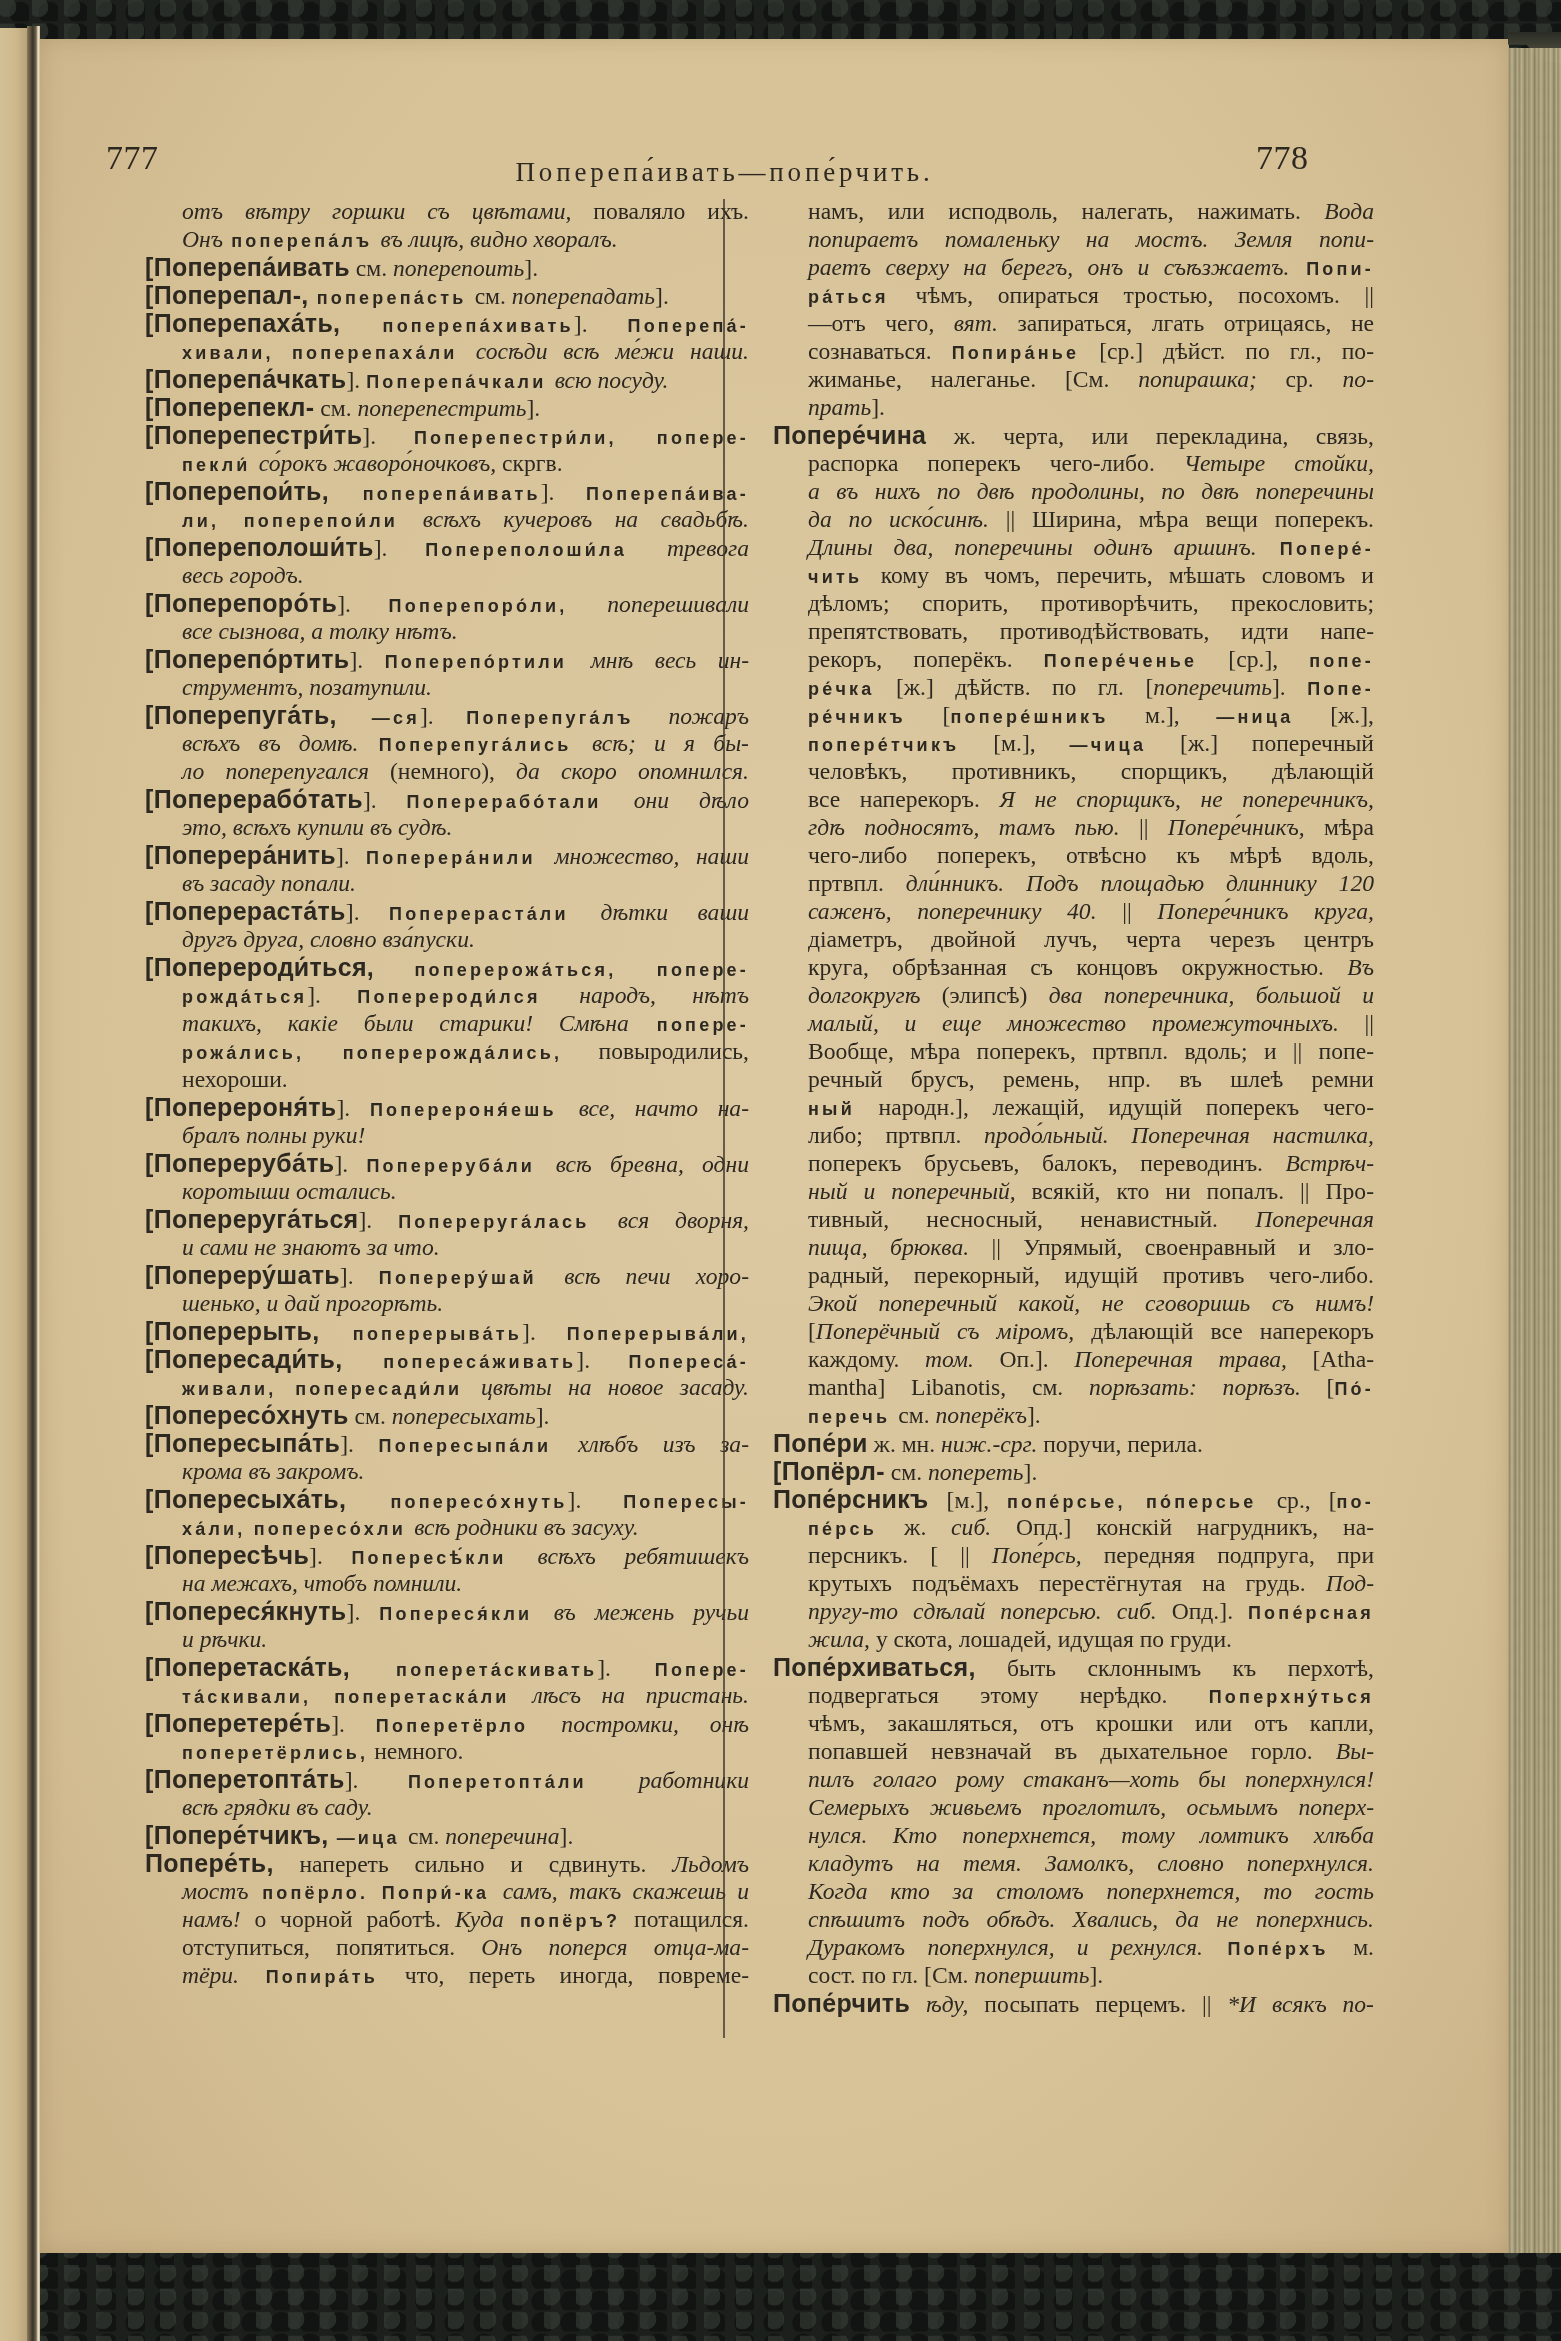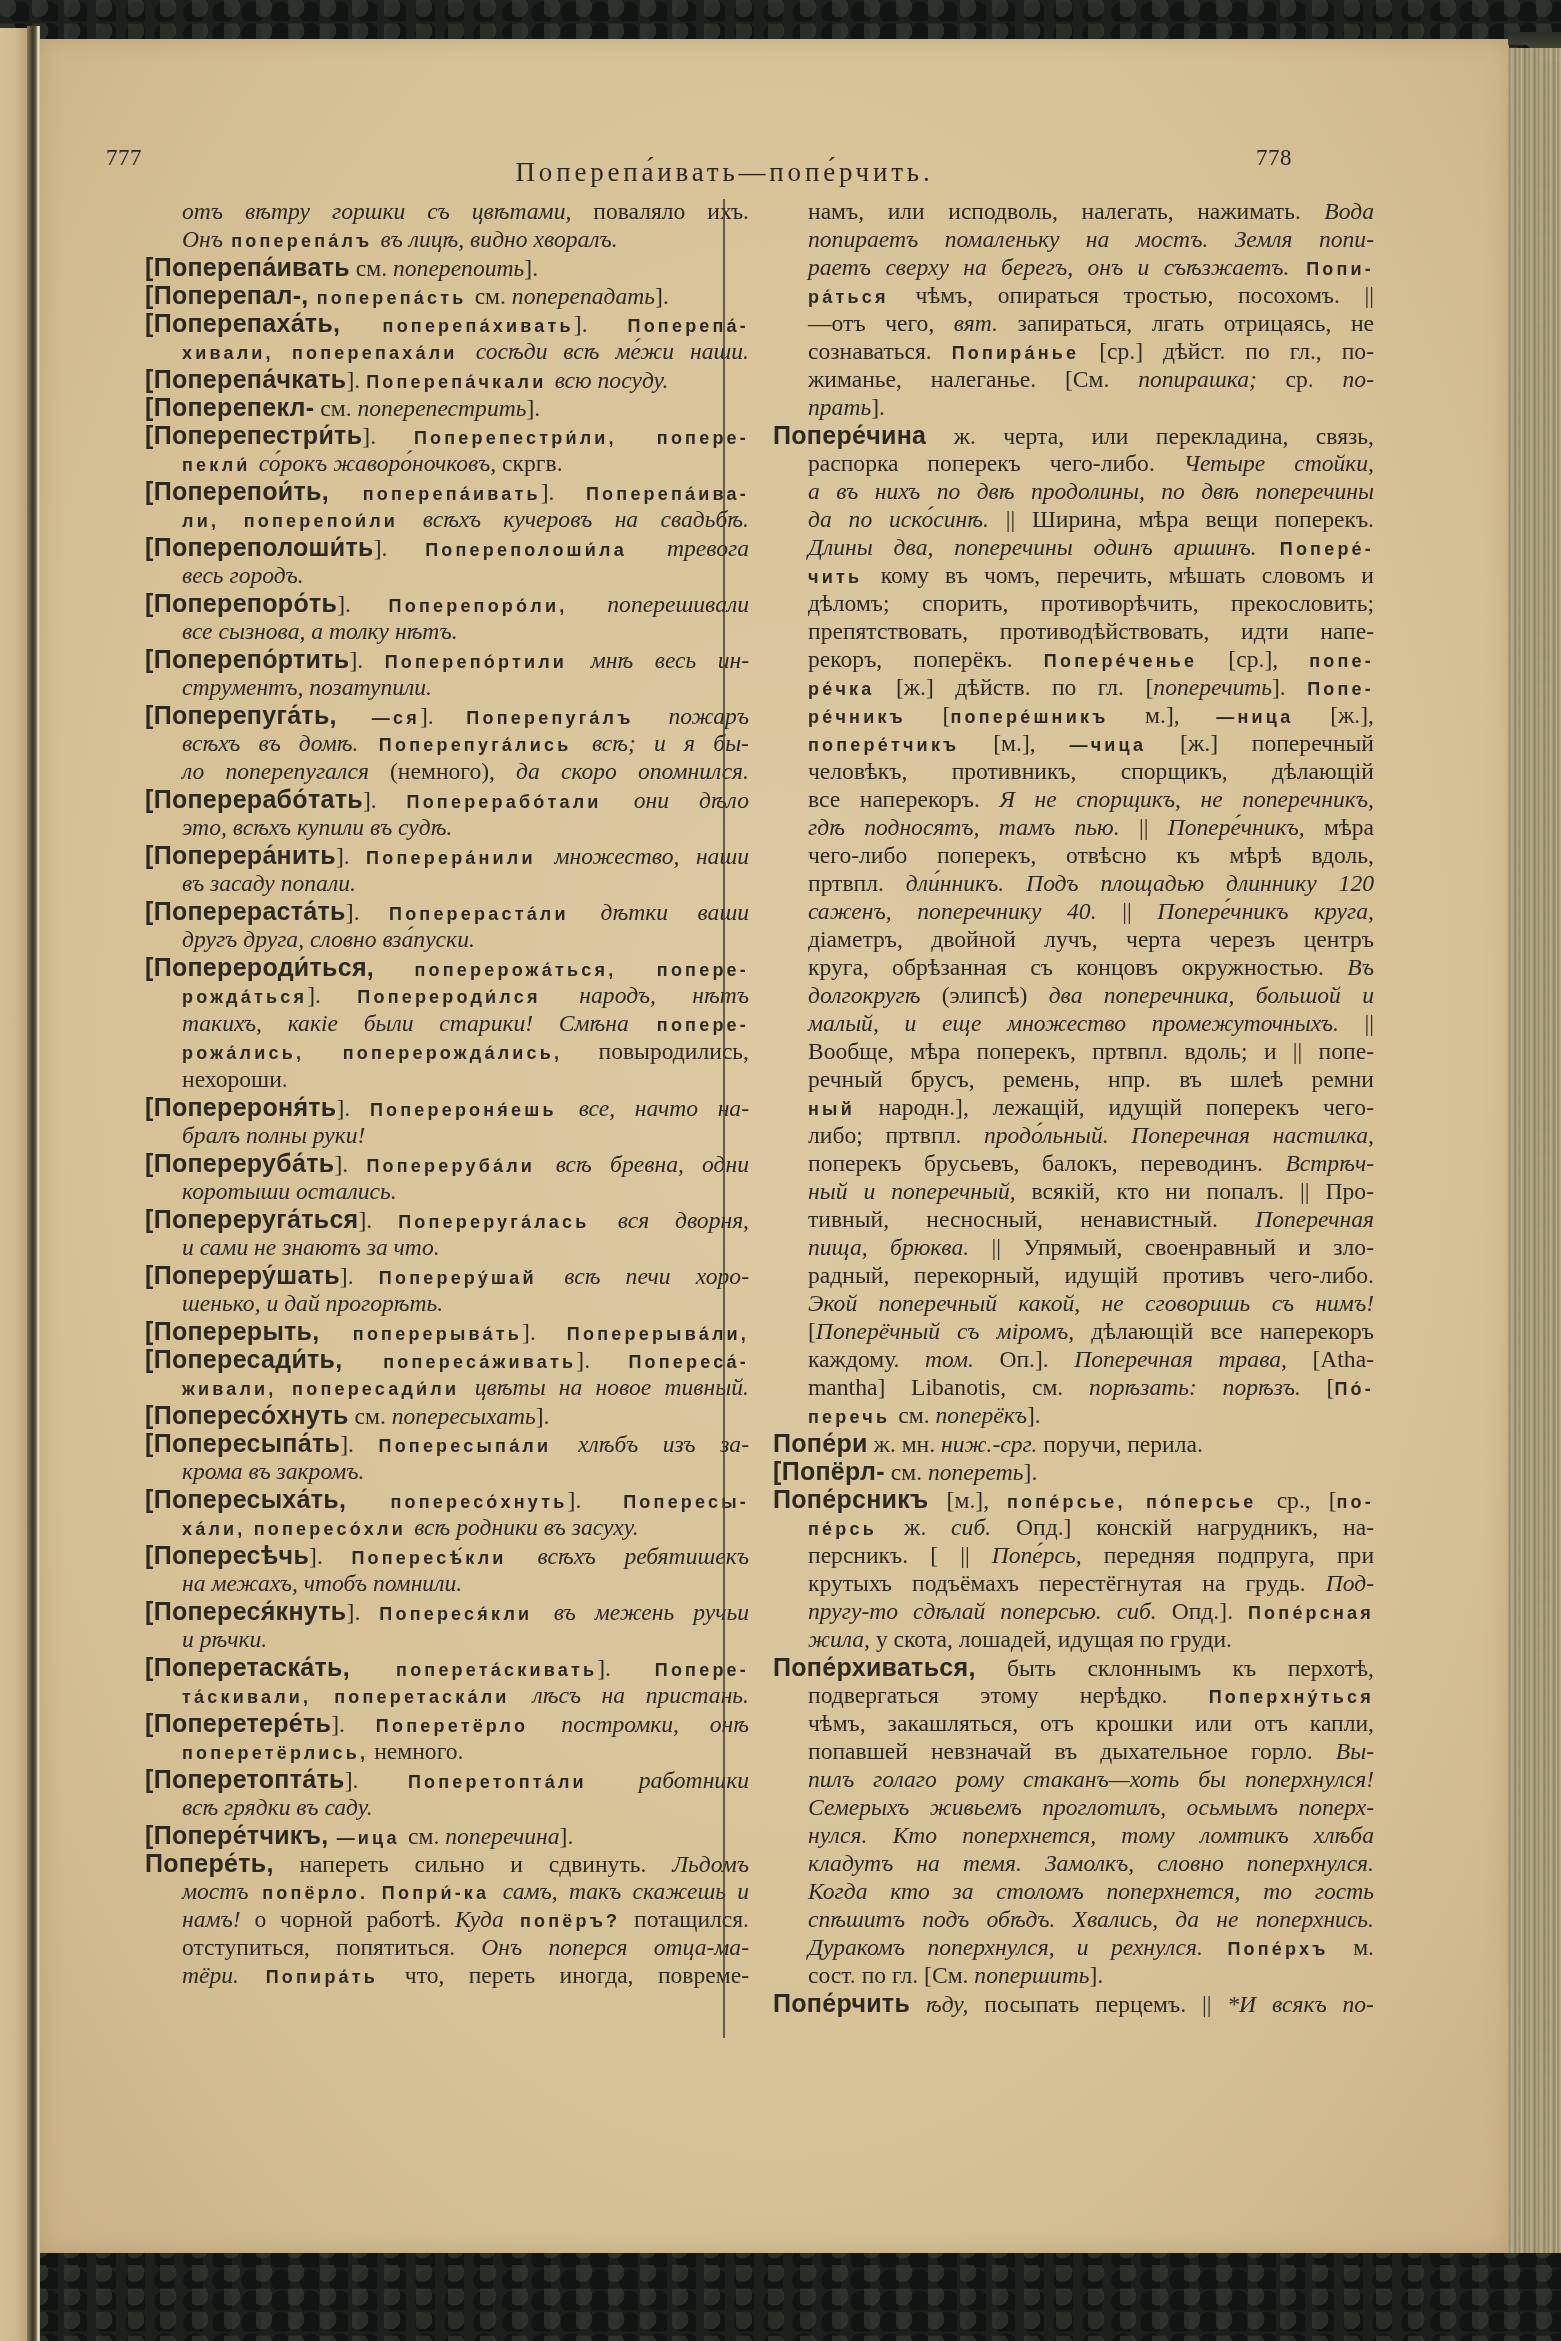--- a/index.html
+++ b/index.html
@@ -25,21 +25,21 @@
     background:linear-gradient(to right,#8a7a5a 0%,#3a3428 45%,#6d6450 70%,#efe6cf 85%,#cdb88f 100%);}
   .page{position:absolute;left:40px;top:39px;width:1469px;height:2214px;
     background:radial-gradient(ellipse at 50% 45%, #dcc9a2 0%, #d7c297 65%, #cbb287 100%);
     box-shadow:inset 0 0 21.4px rgba(120,95,55,.25);}
   .leaves{position:absolute;left:1508px;top:48px;width:53px;height:2205px;
     background:repeating-linear-gradient(90deg,#b6ab84 0px,#9a9070 1.6px,#c3b78f 3.8px,#aba17c 5.9px,#8d8566 7px,#bfb38b 9.7px);
     opacity:.95;}
   .leaves-top{position:absolute;left:1508px;top:32px;width:53px;height:32px;
     background:linear-gradient(to bottom,#2a2c25,#5d5a47);clip-path:polygon(0 40%,35% 40%,55% 80%,100% 100%,100% 0,0 0);}
 
-  .page-num{position:absolute;top:143px;font-size:23px;line-height:30px;letter-spacing:0.5px;}
+  .page-num{position:absolute;top:143px;font-size:34px;line-height:30px;letter-spacing:0.5px;}
   .page-num.left{left:106px;}
   .page-num.right{left:1256px;}
   .running-title{position:absolute;left:483px;top:156px;width:483px;text-align:center;
     font-size:27px;line-height:32px;letter-spacing:3.8px;}
 
   .column{position:absolute;top:197px;margin-left:36px;}
   .column.left{left:109px;width:604px;}
   .column.right{left:737px;width:601px;}
   .column-rule{position:absolute;left:723px;top:199px;width:1.6px;height:1839px;background:var(--rule);opacity:.75;}
 
@@ -102,21 +102,21 @@
     <div class="line start"><span class="s-h">[Поперероня́ть</span><span class="s-n">]. </span><span class="s-b">Поперероня́ешь </span><span class="s-i">все, начто на-</span></div>
     <div class="line cont end"><span class="s-i">бралъ полны руки!</span></div>
     <div class="line start"><span class="s-h">[Попереруба́ть</span><span class="s-n">]. </span><span class="s-b">Попереруба́ли </span><span class="s-i">всѣ бревна, одни</span></div>
     <div class="line cont end"><span class="s-i">коротыши остались.</span></div>
     <div class="line start"><span class="s-h">[Попереруга́ться</span><span class="s-n">]. </span><span class="s-b">Попереруга́лась </span><span class="s-i">вся дворня,</span></div>
     <div class="line cont end"><span class="s-i">и сами не знаютъ за что.</span></div>
     <div class="line start"><span class="s-h">[Попереру́шать</span><span class="s-n">]. </span><span class="s-b">Попереру́шай </span><span class="s-i">всѣ печи хоро-</span></div>
     <div class="line cont end"><span class="s-i">шенько, и дай прогорѣть.</span></div>
     <div class="line start"><span class="s-h">[Поперерыть,</span><span class="s-b"> поперерыва́ть</span><span class="s-n">]. </span><span class="s-b">Поперерыва́ли,</span></div>
     <div class="line start"><span class="s-h">[Попересади́ть,</span><span class="s-b"> попереса́живать</span><span class="s-n">]. </span><span class="s-b">Попереса́-</span></div>
-    <div class="line cont"><span class="s-b">живали, попересади́ли </span><span class="s-i">цвѣты на новое тивный.</span></div>
+    <div class="line cont"><span class="s-b">живали, попересади́ли </span><span class="s-i">цвѣты на новое засаду.</span></div>
     <div class="line start end"><span class="s-h">[Попересо́хнуть</span><span class="s-n"> см. </span><span class="s-i">попересыхать</span><span class="s-n">].</span></div>
     <div class="line start"><span class="s-h">[Попересыпа́ть</span><span class="s-n">]. </span><span class="s-b">Попересыпа́ли </span><span class="s-i">хлѣбъ изъ за-</span></div>
     <div class="line cont end"><span class="s-i">крома въ закромъ.</span></div>
     <div class="line start"><span class="s-h">[Попересыха́ть,</span><span class="s-b"> попересо́хнуть</span><span class="s-n">]. </span><span class="s-b">Попересы-</span></div>
     <div class="line cont end"><span class="s-b">ха́ли, попересо́хли </span><span class="s-i">всѣ родники въ засуху.</span></div>
     <div class="line start"><span class="s-h">[Попересѣчь</span><span class="s-n">]. </span><span class="s-b">Попересѣ́кли </span><span class="s-i">всѣхъ ребятишекъ</span></div>
     <div class="line cont end"><span class="s-i">на межахъ, чтобъ помнили.</span></div>
     <div class="line start"><span class="s-h">[Попереся́кнуть</span><span class="s-n">]. </span><span class="s-b">Попереся́кли </span><span class="s-i">въ межень ручьи</span></div>
     <div class="line cont end"><span class="s-i">и рѣчки.</span></div>
     <div class="line start"><span class="s-h">[Поперетаска́ть,</span><span class="s-b"> поперета́скивать</span><span class="s-n">]. </span><span class="s-b">Попере-</span></div>

